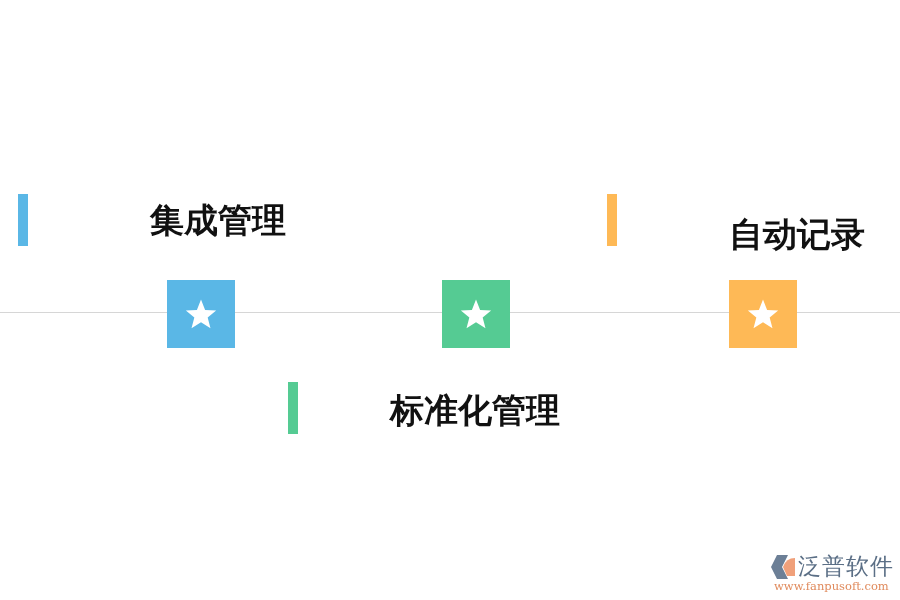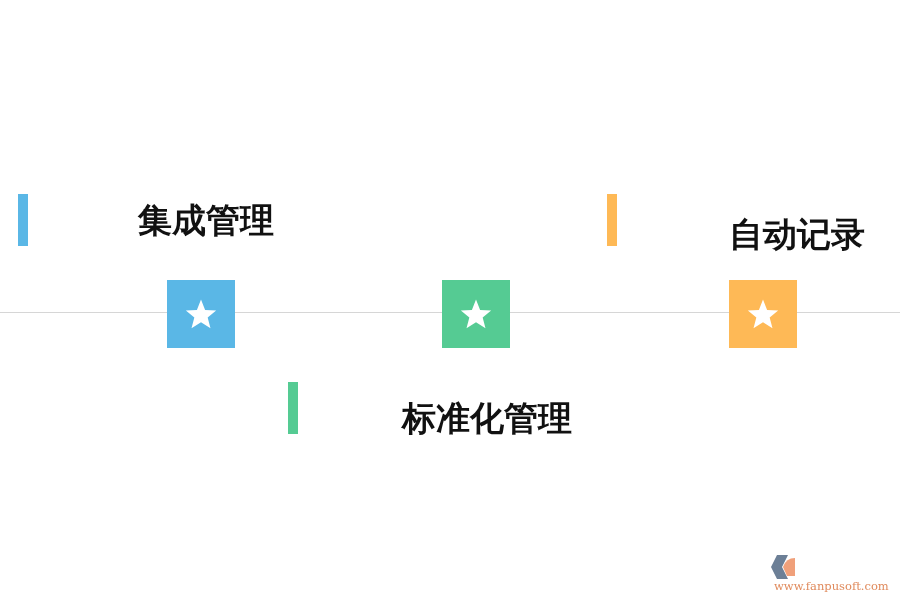--- a/index.html
+++ b/index.html
@@ -14,42 +14,43 @@
     .logo-icon { position:absolute; left:0; top:2px; width:30px; height:26px; }
     .logo-cn { position:absolute; left:30px; top:0px; font-size:23px; color:#5b6f86; letter-spacing:1px; line-height:28px; white-space:nowrap; }
     .logo-url { position:absolute; left:6px; top:27px; font-family:"DejaVu Serif","Liberation Serif",serif; font-size:11.5px; color:#e08a5c; white-space:nowrap; line-height:14px; }
   </style>
 </head>
 <body>
 
 <div class="timeline"></div>
 
 <div class="bar" style="left:18px; top:194px; background:#5ab7e6;"></div>
-<div class="label" style="left:138px; top:194px;">集成管理</div>
+<div class="label" style="left:150px; top:194px;">集成管理</div>
 <div class="node" style="left:167px; top:280px; background:#5ab7e6;">
   <svg viewBox="0 0 24 24">
       <path fill="#fff" d="M12 1.8l2.9 7.3 7.8.4-6 5 2 7.6L12 17.8 5.3 22.1l2-7.6-6-5 7.8-.4z"></path>
     </svg>
 </div>
 
 <div class="bar" style="left:288px; top:382px; background:#55cb93;"></div>
-<div class="label" style="left:390px; top:392px;margin-left:12px;">标准化管理</div>
+<div class="label" style="left:390px; top:384px;">标准化管理</div>
 <div class="node" style="left:442px; top:280px; background:#55cb93;">
   <svg viewBox="0 0 24 24">
       <path fill="#fff" d="M12 1.8l2.9 7.3 7.8.4-6 5 2 7.6L12 17.8 5.3 22.1l2-7.6-6-5 7.8-.4z"></path>
     </svg>
 </div>
 
 <div class="bar" style="left:607px; top:194px; background:#feb956;"></div>
 <div class="label" style="left:729px; top:208px;">自动记录</div>
 <div class="node" style="left:729px; top:280px; background:#feb956;">
   <svg viewBox="0 0 24 24">
       <path fill="#fff" d="M12 1.8l2.9 7.3 7.8.4-6 5 2 7.6L12 17.8 5.3 22.1l2-7.6-6-5 7.8-.4z"></path>
     </svg>
 </div>
 
 <div class="logo">
   <svg class="logo-icon" viewBox="0 0 30 26">
     <path d="M9 1 L20 1 L14 13 L20 25 L9 25 L3 13 Z" fill="#6c7f96"></path>
     <path d="M15 13 Q18 4 27 4 L27 22 L19 22 Z" fill="#f0a07a"></path>
   </svg>
+  <div class="logo-cn">泛普软件</div>
   <div class="logo-url">www.fanpusoft.com</div>
 </div>
 
 </body></html>

